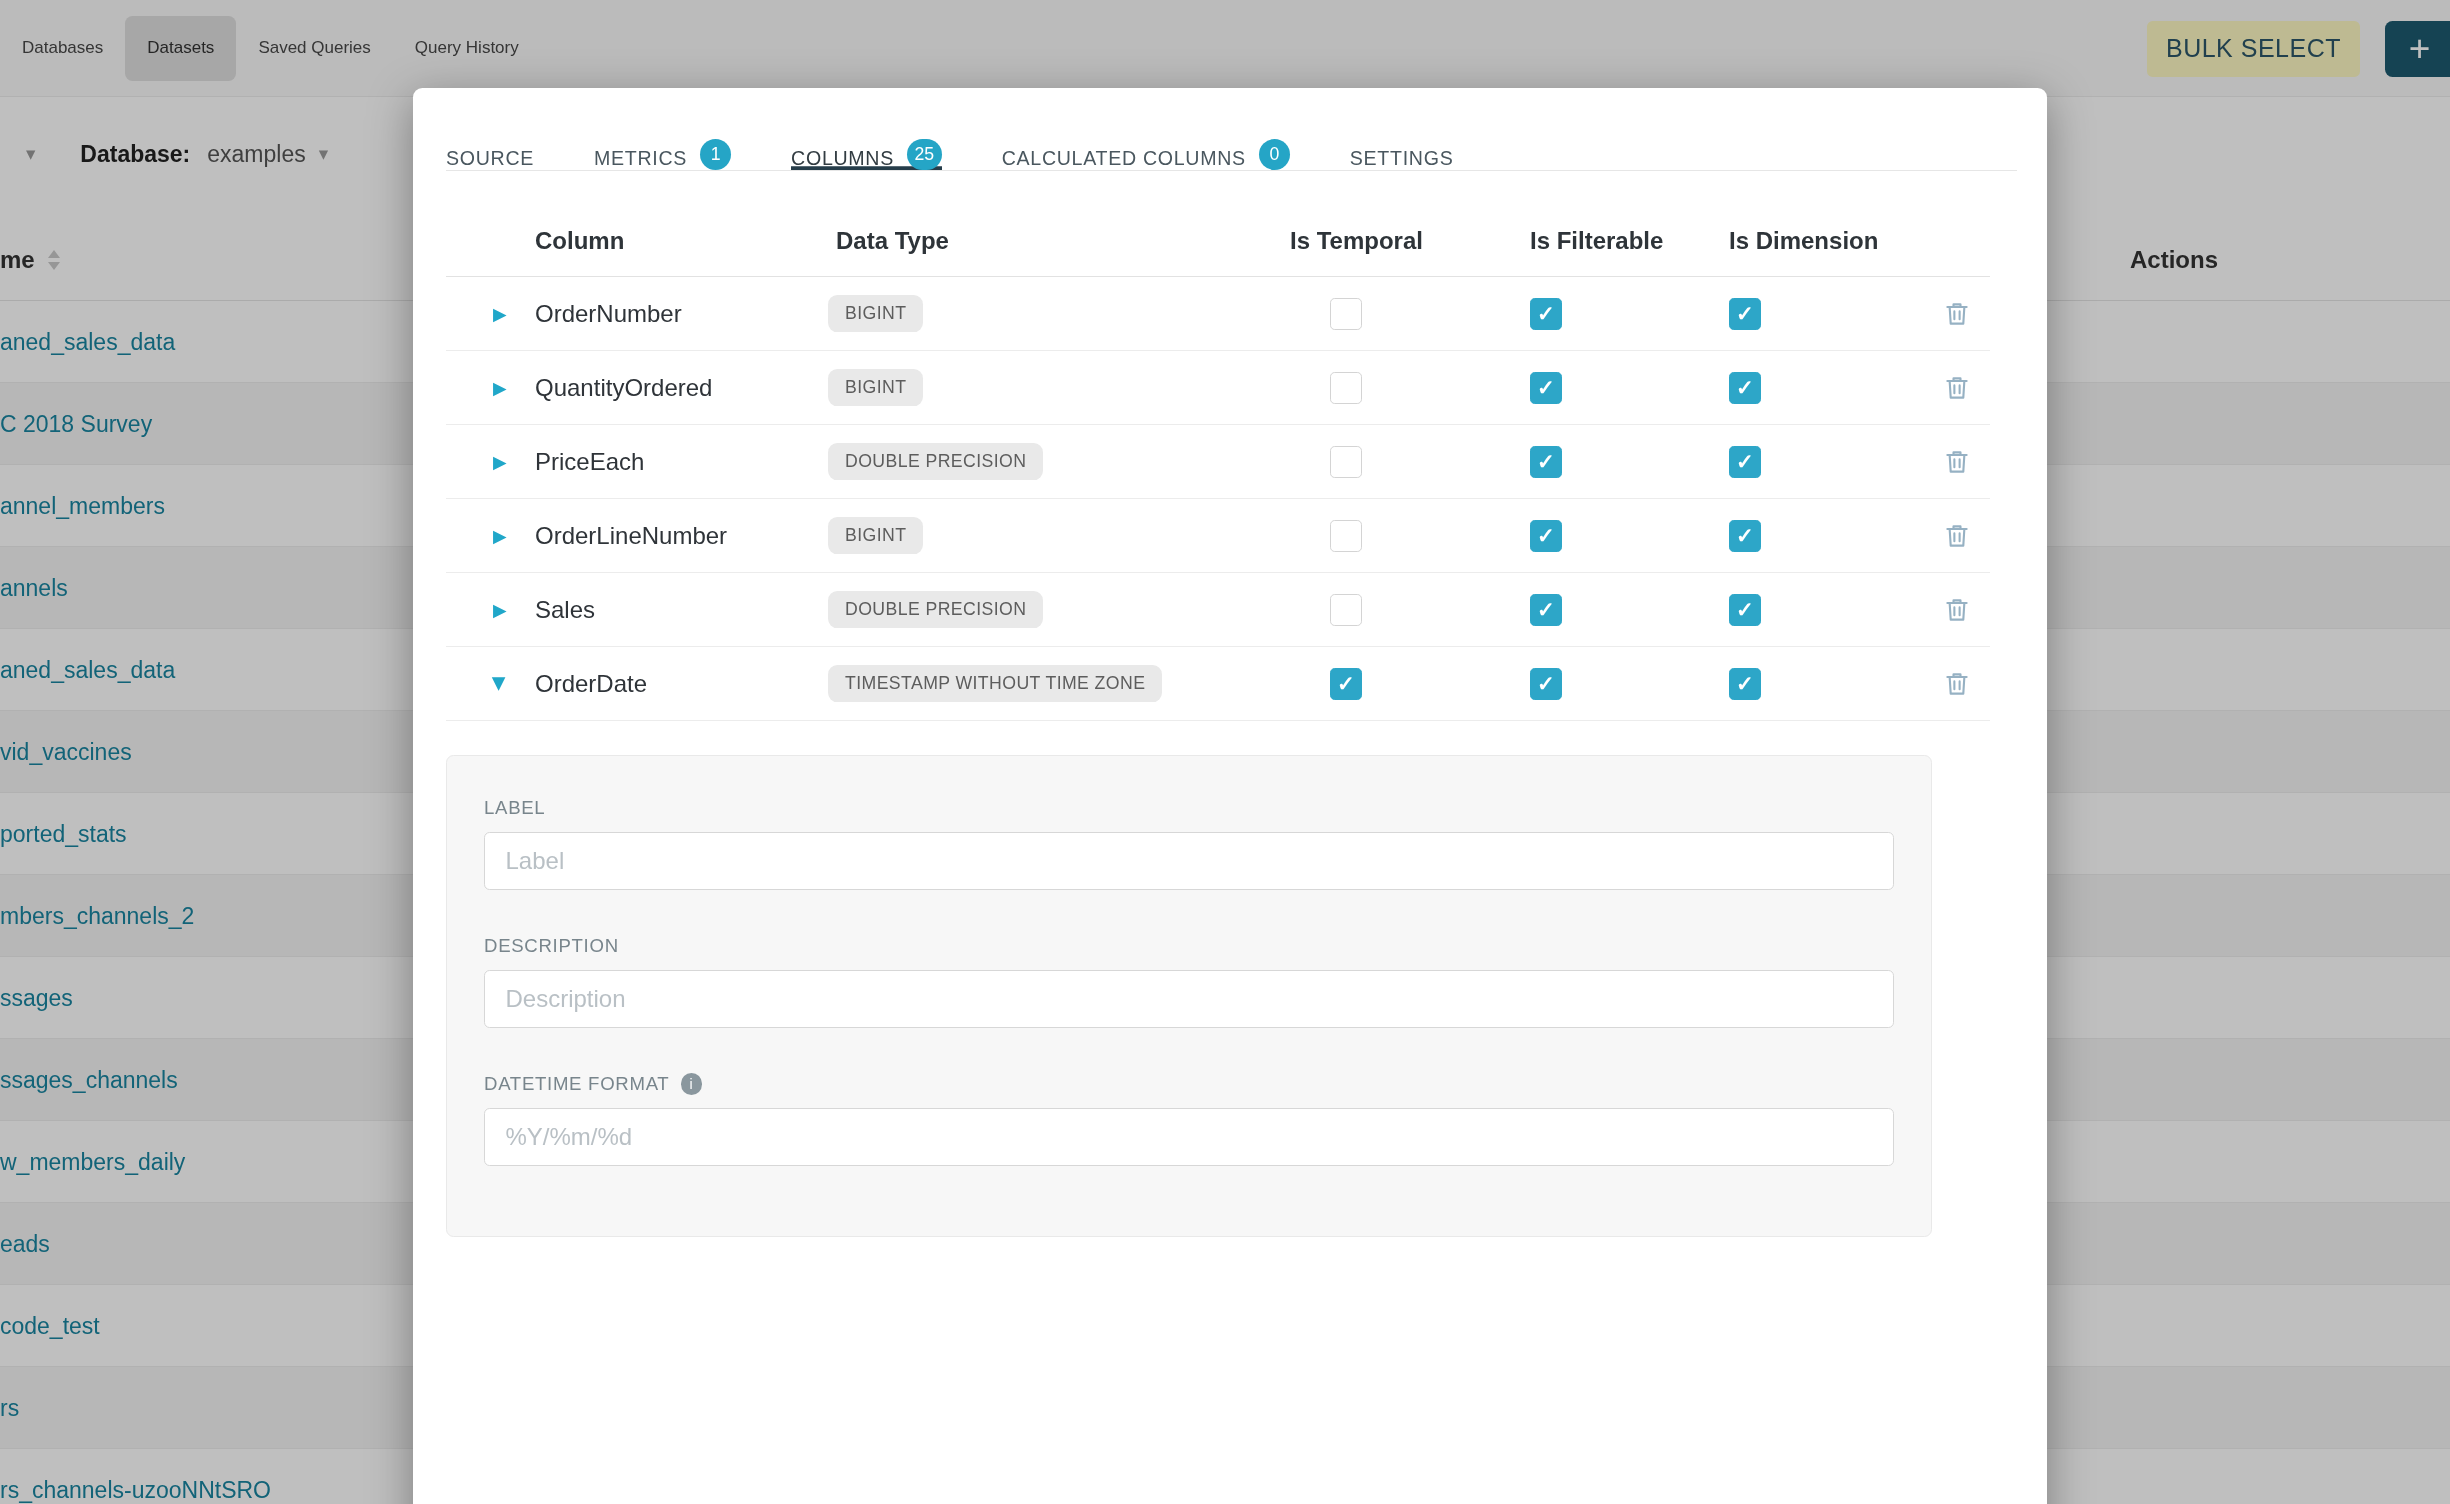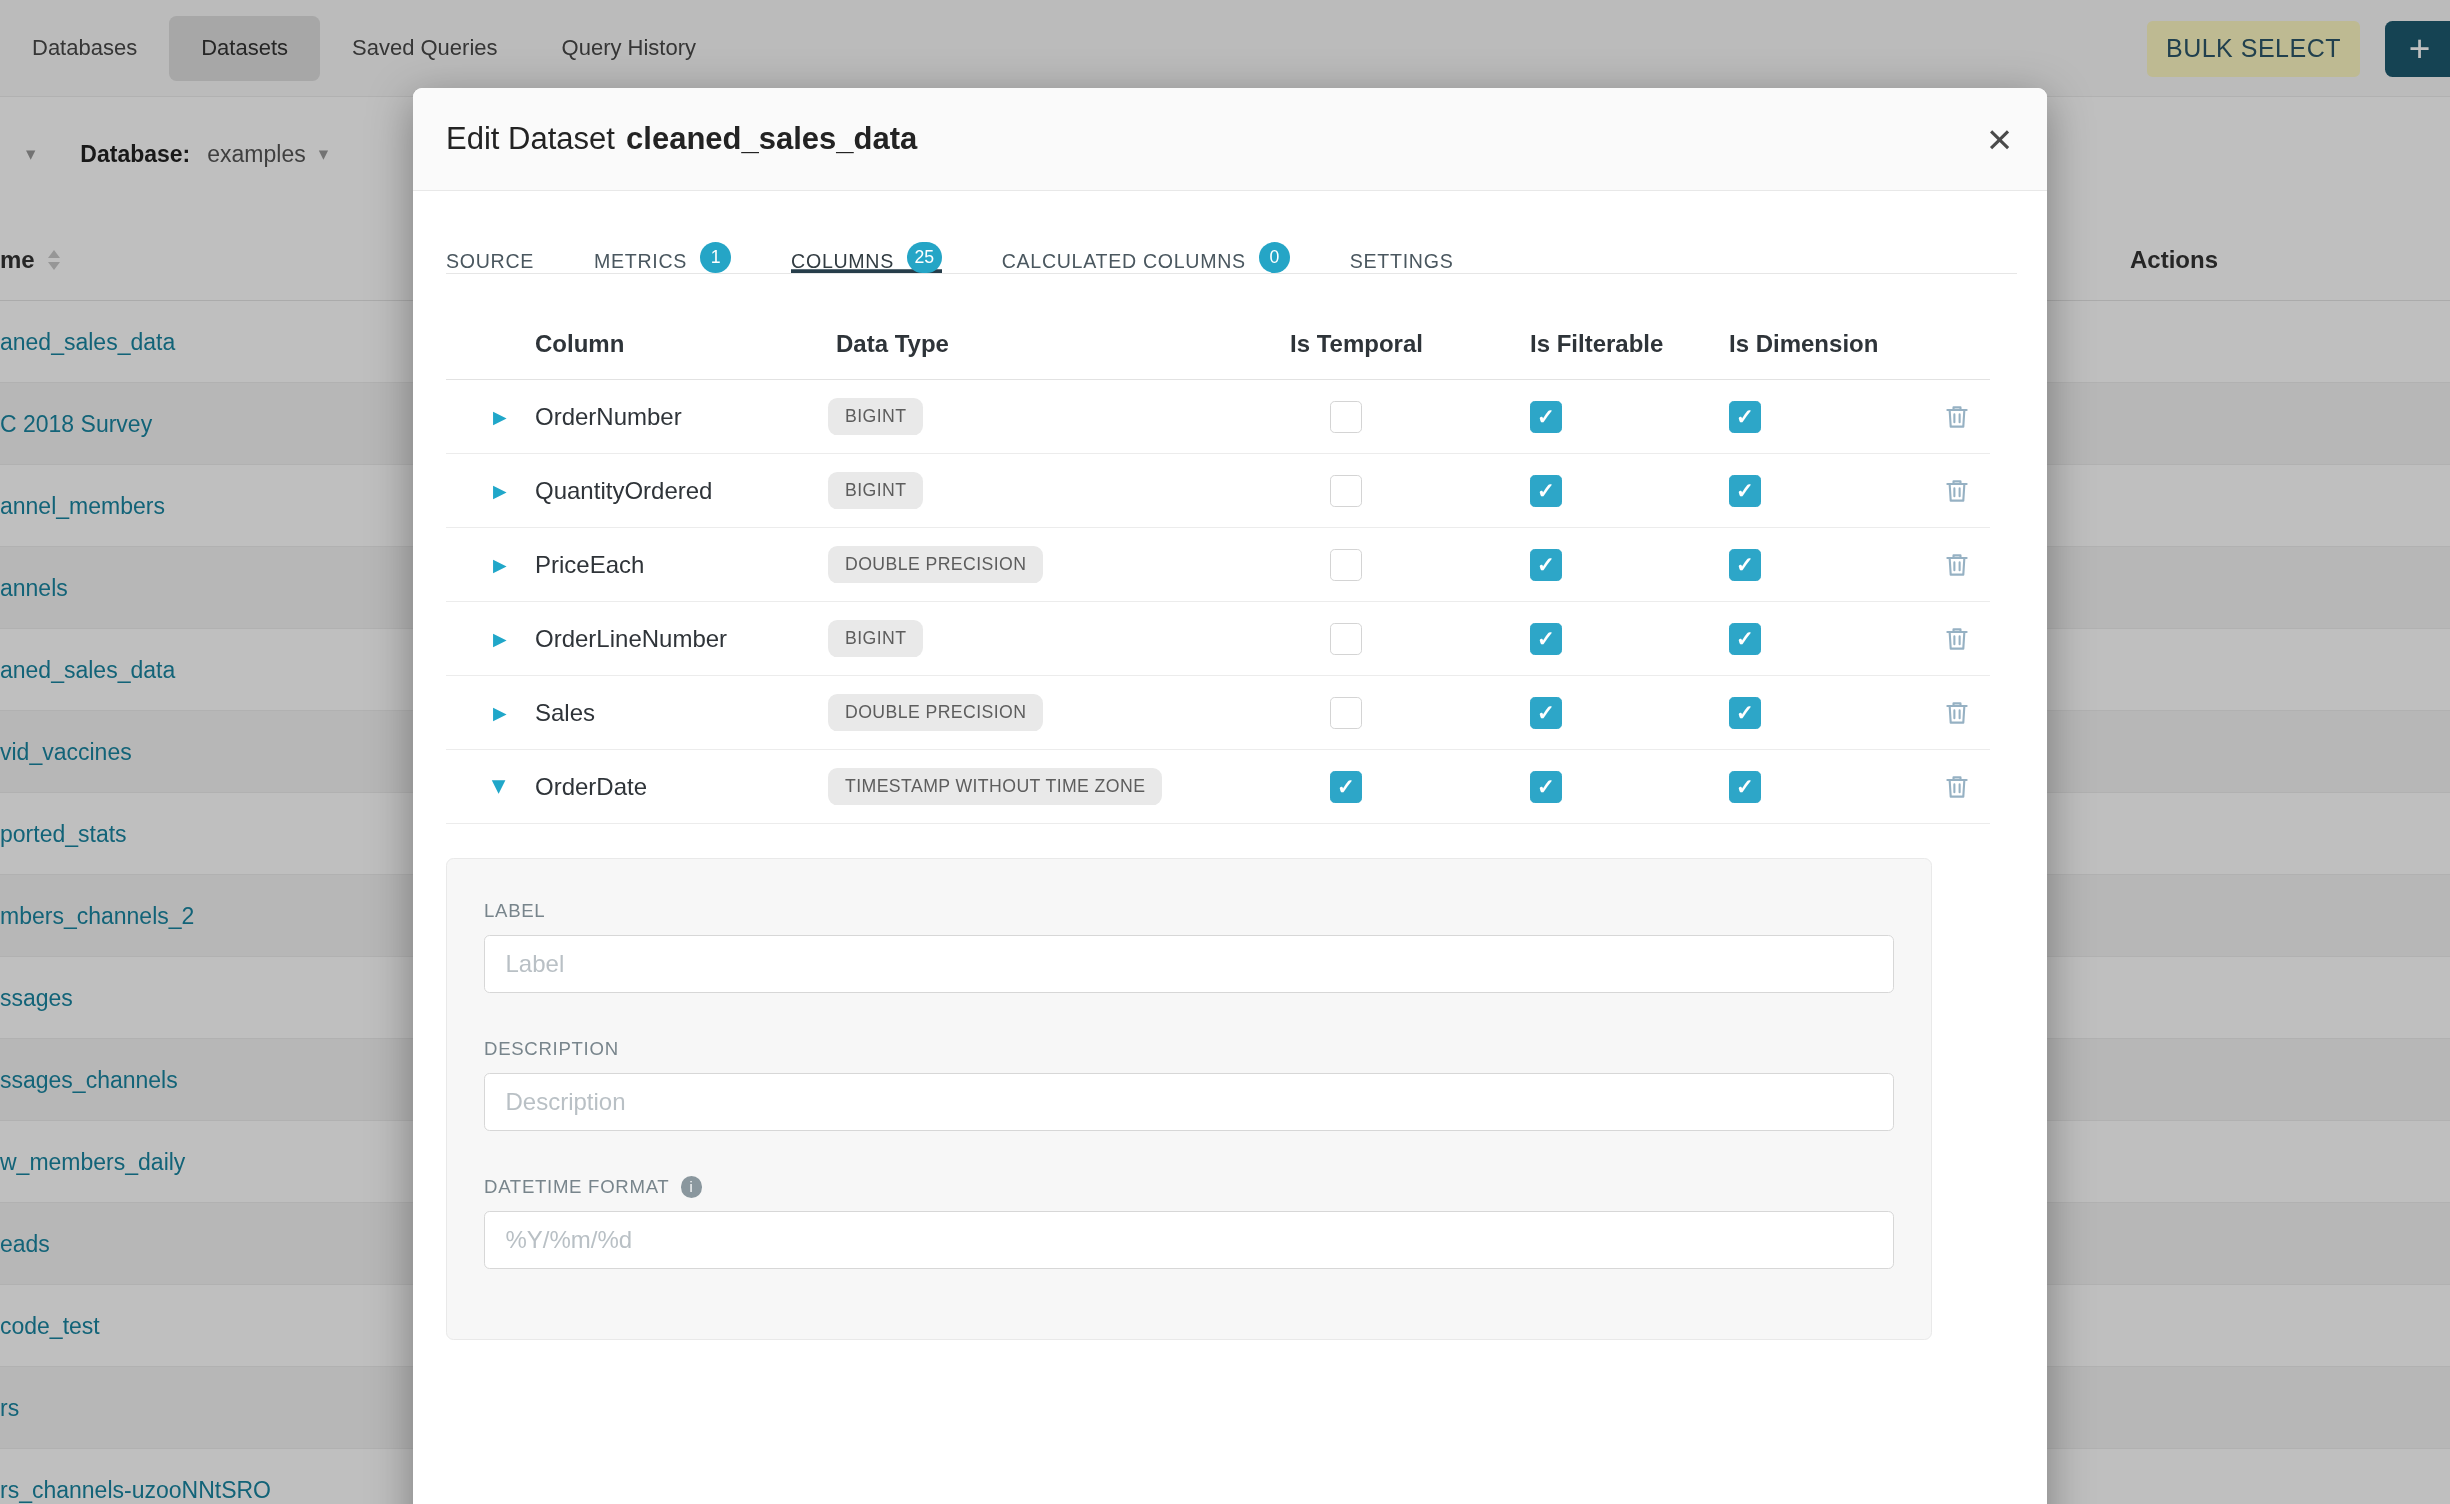--- a/index.html
+++ b/index.html
@@ -2,21 +2,21 @@
 <html style="font-size:15px"><head>
 <meta charset="utf-8">
 <style>
   *{margin:0;padding:0;box-sizing:border-box}
   html,body{width:2450px;height:1505px;overflow:hidden}
   body{font-family:"Liberation Sans",sans-serif;background:#fff}
   .viewport{position:relative;width:2450px;height:1505px;overflow:hidden;background:#fff}
 
   
   .topnav{position:absolute;top:0;left:0;right:0;height:97px;background:#fafafa;border-bottom:0.9px solid #ededed;display:flex;align-items:center;z-index:1}
-  .nav-tab{font-size:22px;color:#484848;padding:0 32px;height:65px;display:flex;align-items:center;border-radius:7.5px;cursor:pointer;white-space:nowrap}
+  .nav-tab{font-size:17px;color:#484848;padding:0 22px;height:65px;display:flex;align-items:center;border-radius:7.5px;cursor:pointer;white-space:nowrap}
   .nav-tab.active{background:#dfdfdf;color:#333}
   .bulk-select{position:absolute;right:90px;top:20.5px;width:213px;height:56px;background:#fef9c3;border-radius:5.6px;color:#2d5668;font-size:25px;font-weight:normal;letter-spacing:0.5px;display:flex;align-items:center;justify-content:center;cursor:pointer}
   .add-btn{position:absolute;right:-47px;top:20.5px;width:112px;height:56px;background:#1d5a6f;border-radius:7.5px;color:#fff;font-size:37px;display:flex;align-items:center;justify-content:center;padding-right:43px;cursor:pointer}
 
   
   .filterbar{position:absolute;top:98px;left:0;right:0;height:112px;background:#fff;display:flex;align-items:center;font-size:23px;color:#555;z-index:1}
   .caret-down{display:inline-block;color:#9a9a9a;font-size:18.6px;line-height:1}
   .caret-down::before{content:"▾"}
   .fb-caret1{margin-left:26px}
   .fb-label{margin-left:45px;font-weight:bold;color:#222}
@@ -125,26 +125,20 @@
         <div class="list-row">code_test</div>
         <div class="list-row">rs</div>
         <div class="list-row">rs_channels-uzooNNtSRO</div>
       </div>
     </div>
   </div>
 
   <div class="overlay"></div>
 
   <div class="modal">
-    <div class="modal-header">
-      <div class="modal-title">
-        <span>Edit Dataset</span><span class="t-name">cleaned_sales_data</span>
-      </div>
-      <div class="modal-close">×</div>
-    </div>
 
     <div class="modal-body">
 
 
       <div class="modal-tabs">
         <div class="mtab">
           <span>SOURCE</span>
         </div>
         <div class="mtab">
           <span>METRICS</span>

